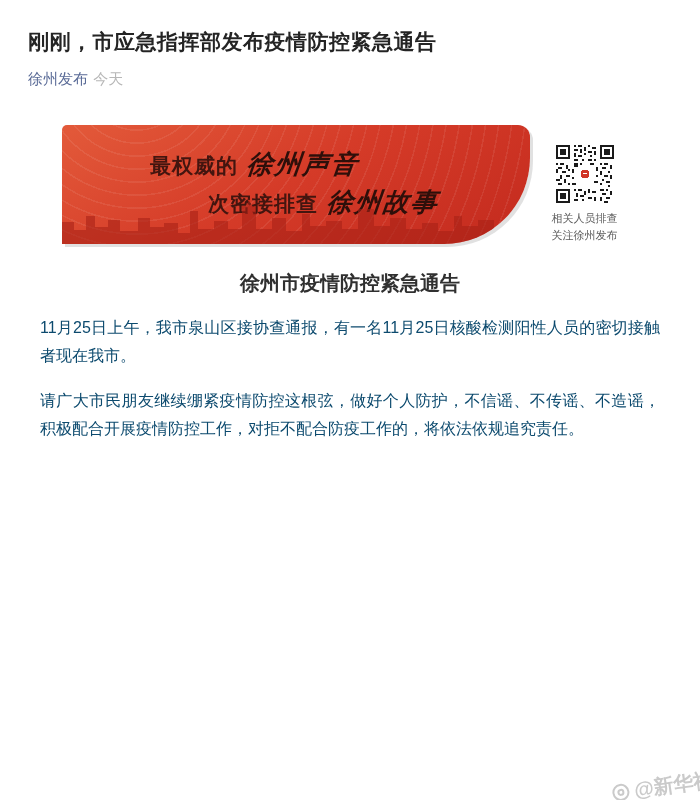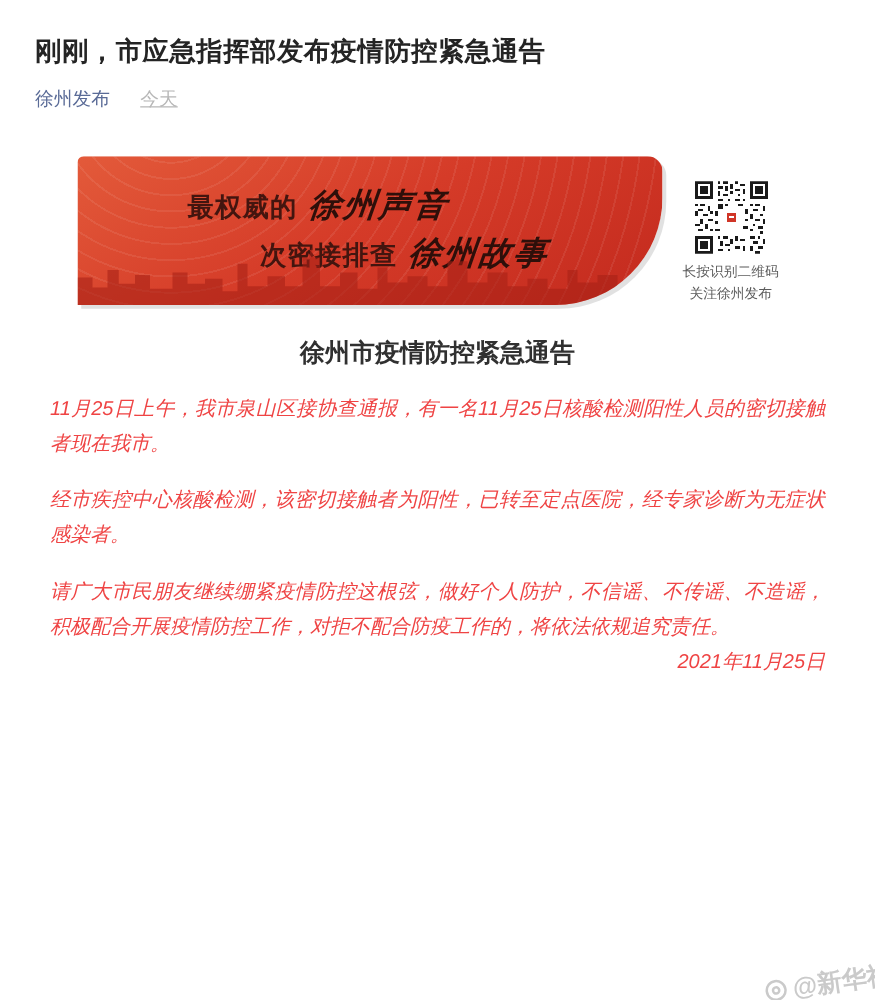--- a/index.html
+++ b/index.html
@@ -5,21 +5,21 @@
   * { margin:0; padding:0; box-sizing:border-box; }
   html,body { width:700px; height:800px; background:#ffffff; overflow:hidden;
     font-family:"Liberation Sans","DejaVu Sans",sans-serif; }
   .page { position:relative; width:700px; height:800px; background:#fff; }
 
   
   .article-title { padding:27px 12px 0 28px; font-size:21px; line-height:30px;
     font-weight:700; color:#242424; letter-spacing:.5px; }
   .byline { margin-top:13px; padding:0 28px; font-size:15px; }
   .byline .account { color:#5a6b97; font-weight:400; cursor:pointer; }
-  .byline .time { color:#b7b7b7; margin-left:20px;text-decoration:underline; }
+  .byline .time { color:#b7b7b7; margin-left:1px; }
 
   
   .banner { position:relative; margin:36px 0 0 62px; width:577px; height:119px; display:flex; }
   .banner-red { position:relative; width:468px; height:119px; overflow:hidden;
     border-radius:5px 12px 86px 0;
     background-image:
       repeating-radial-gradient(circle at 16% -40%, rgba(255,255,255,.075) 0 1.5px, rgba(255,255,255,0) 1.5px 13px),
       linear-gradient(150deg,#e35a3a 0%, #d53b28 48%, #c32a1e 100%);
     box-shadow:3px 3px 0 rgba(120,120,120,.22); }
   .slogan { position:absolute; top:22px; left:88px; white-space:nowrap; }
@@ -33,21 +33,21 @@
 
   .banner-qr { flex:1; display:flex; flex-direction:column; align-items:center;
     justify-content:flex-start; padding-top:20px; background:#fff; }
   .qr-svg { display:block; }
   .qr-caption { margin-top:7px; font-size:11px; line-height:17px; color:#5c5c5c; text-align:center; }
 
   
   .notice { padding:0 40px; color:#333; }
   .notice-title { margin-top:25px; text-align:center; font-size:20px; line-height:28px;
     font-weight:700; color:#303030; }
-  .notice p { margin-top:17px; font-size:16px; line-height:28px; text-align:justify; color:#ef4444;font-style:italic; }
+  .notice p { margin-top:17px; font-size:16px; line-height:28px; text-align:justify; color:#0c4a6e; }
   .notice p.sign { text-align:right; margin-top:13px; }
   .notice p.sign.date { margin-top:0; }
 
   
   .watermark { position:absolute; right:-14px; bottom:0px; display:flex; align-items:center;
     gap:5px; transform:rotate(-8deg); color:#bdbdbd; opacity:.8; font-size:20px;
     font-weight:700; pointer-events:none; }
   .wm-circle { width:17px; height:17px; border:2px solid #bdbdbd; border-radius:50%;
     display:flex; align-items:center; justify-content:center; }
   .wm-circle-inner { width:7px; height:7px; border:2px solid #bdbdbd; border-radius:50%; }
@@ -162,32 +162,30 @@
             <rect x="23" y="24" width="2" height="1"></rect>
           <rect x="22" y="26" width="1" height="2"></rect>
             <rect x="25" y="26" width="2" height="1"></rect>
             <rect x="24" y="28" width="2" height="1"></rect>
         </g>
         <rect x="11" y="11" width="7" height="7" fill="#ffffff"></rect>
         <rect x="12.6" y="12.6" width="3.8" height="3.8" rx="0.8" fill="#d03527"></rect>
         <rect x="13.6" y="14" width="1.8" height="0.7" fill="#fff"></rect>
       </svg>
       <div class="qr-caption">
-        <div>长按识别二维码</div>
+        <div>相关人员排查</div>
         <div>关注徐州发布</div>
       </div>
     </div>
   </div>
 
   <div class="notice">
     <h2 class="notice-title">徐州市疫情防控紧急通告</h2>
     <p>11月25日上午，我市泉山区接协查通报，有一名11月25日核酸检测阳性人员的密切接触者现在我市。</p>
-    <p>经市疾控中心核酸检测，该密切接触者为阳性，已转至定点医院，经专家诊断为无症状感染者。</p>
     <p>请广大市民朋友继续绷紧疫情防控这根弦，做好个人防护，不信谣、不传谣、不造谣，积极配合开展疫情防控工作，对拒不配合防疫工作的，将依法依规追究责任。</p>
-    <p class="sign date">2021年11月25日</p>
   </div>
 
   <div class="watermark">
     <span class="wm-circle">
       <span class="wm-circle-inner"></span>
     </span>
     <span>@新华社</span>
   </div>
 
 </div>

